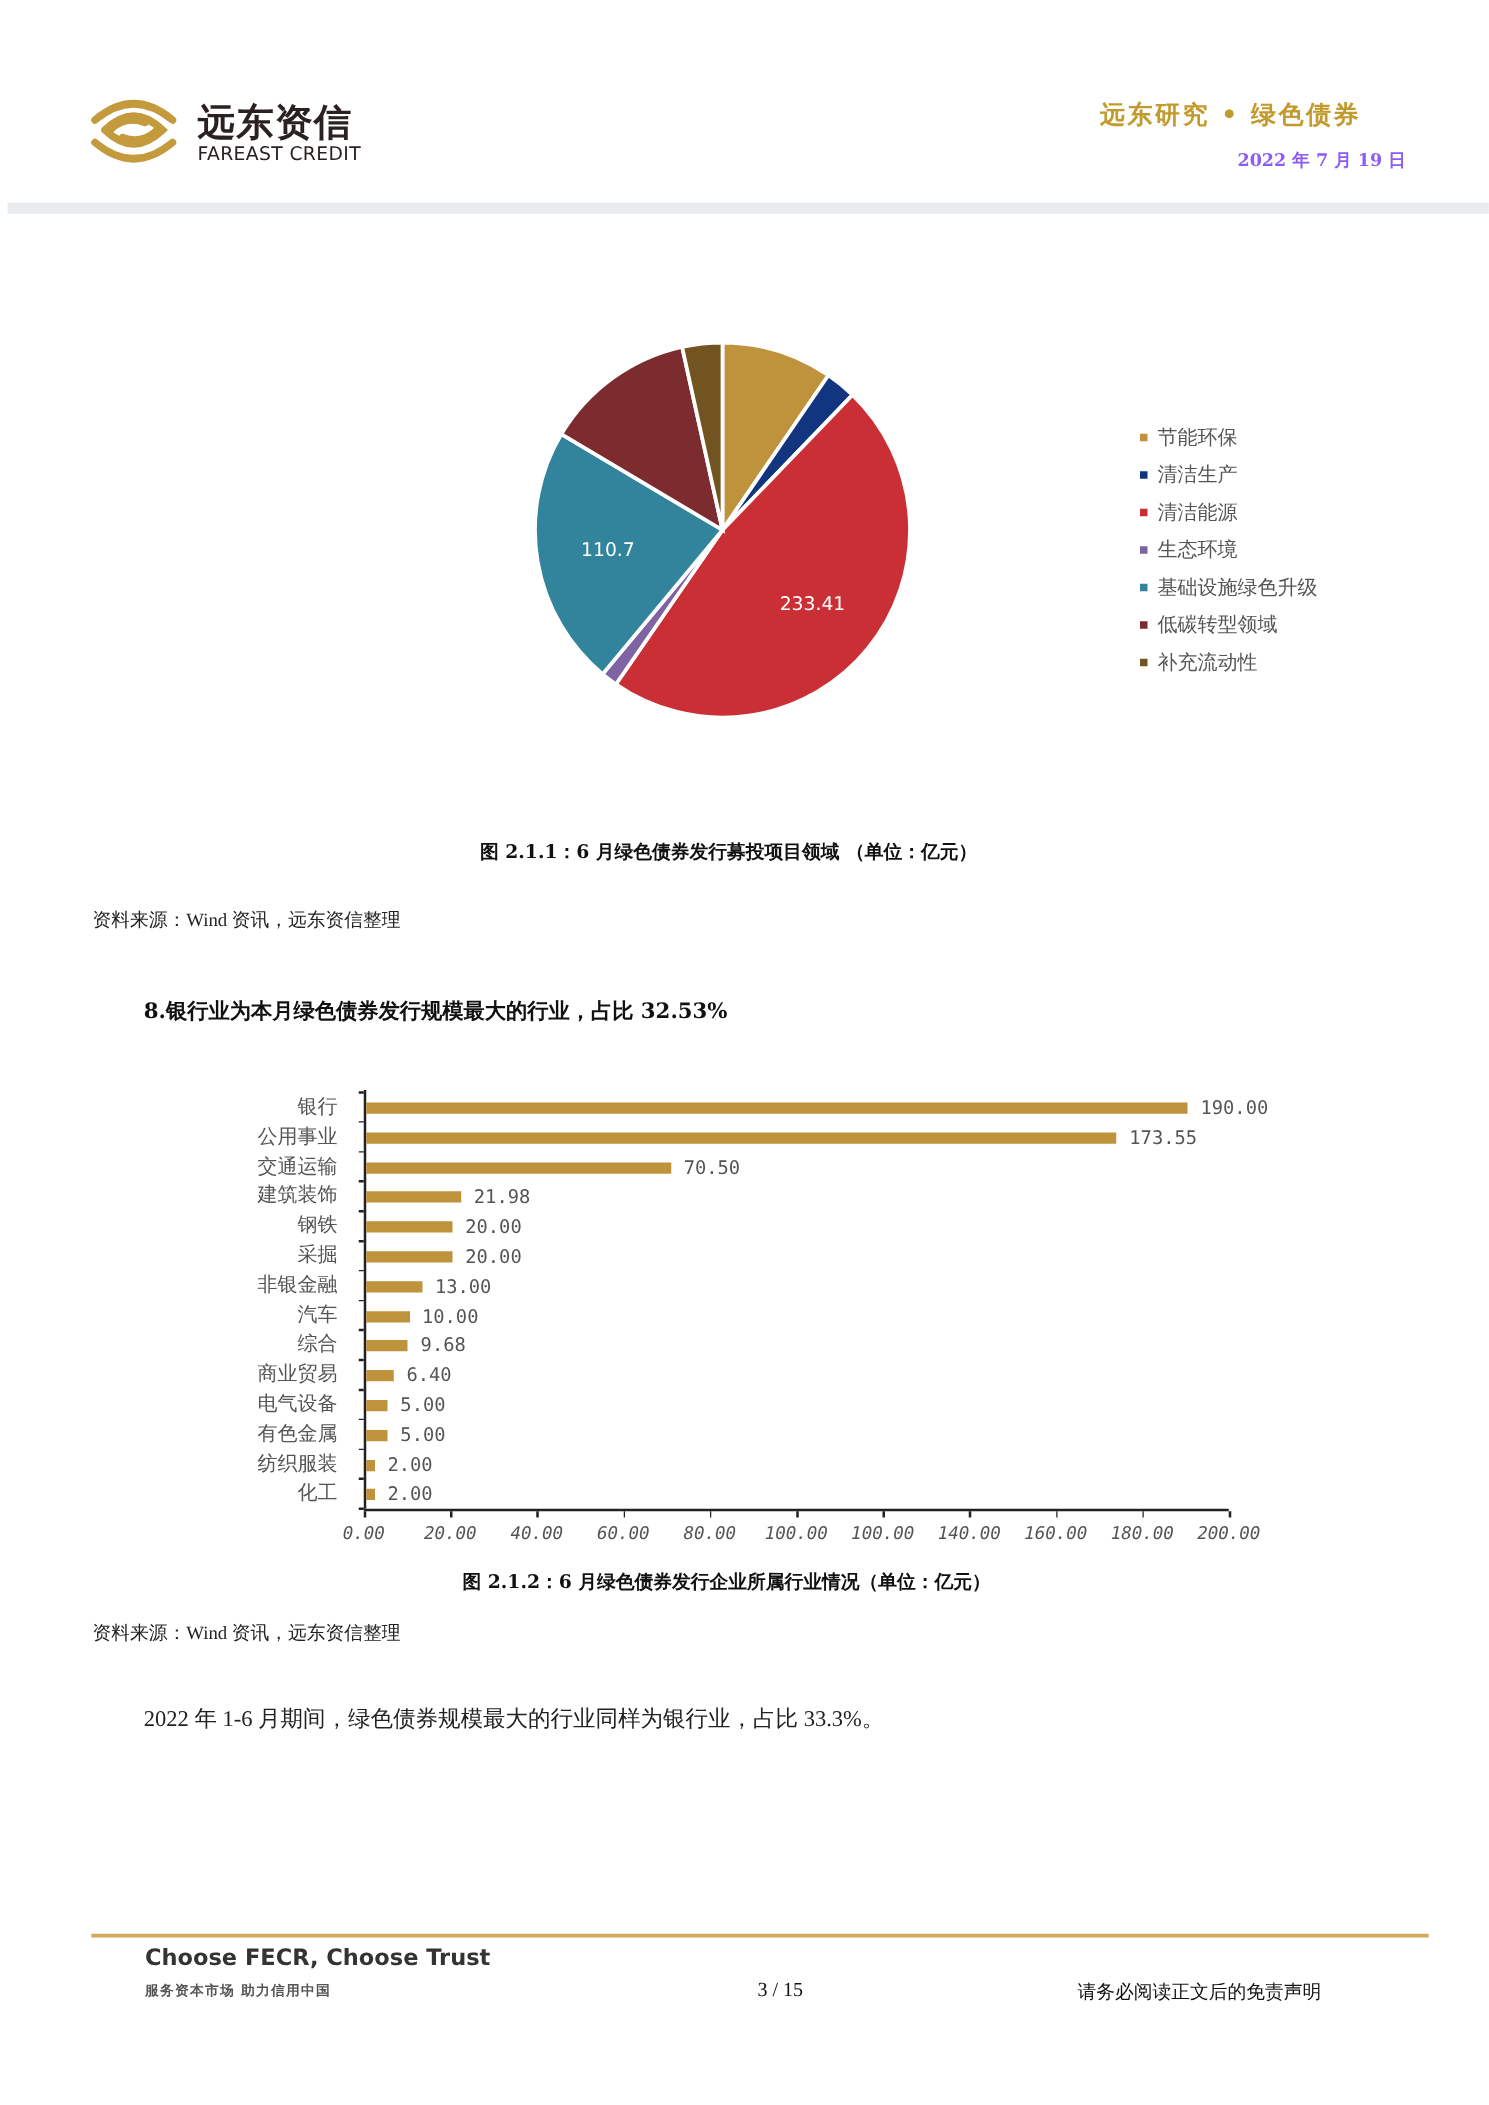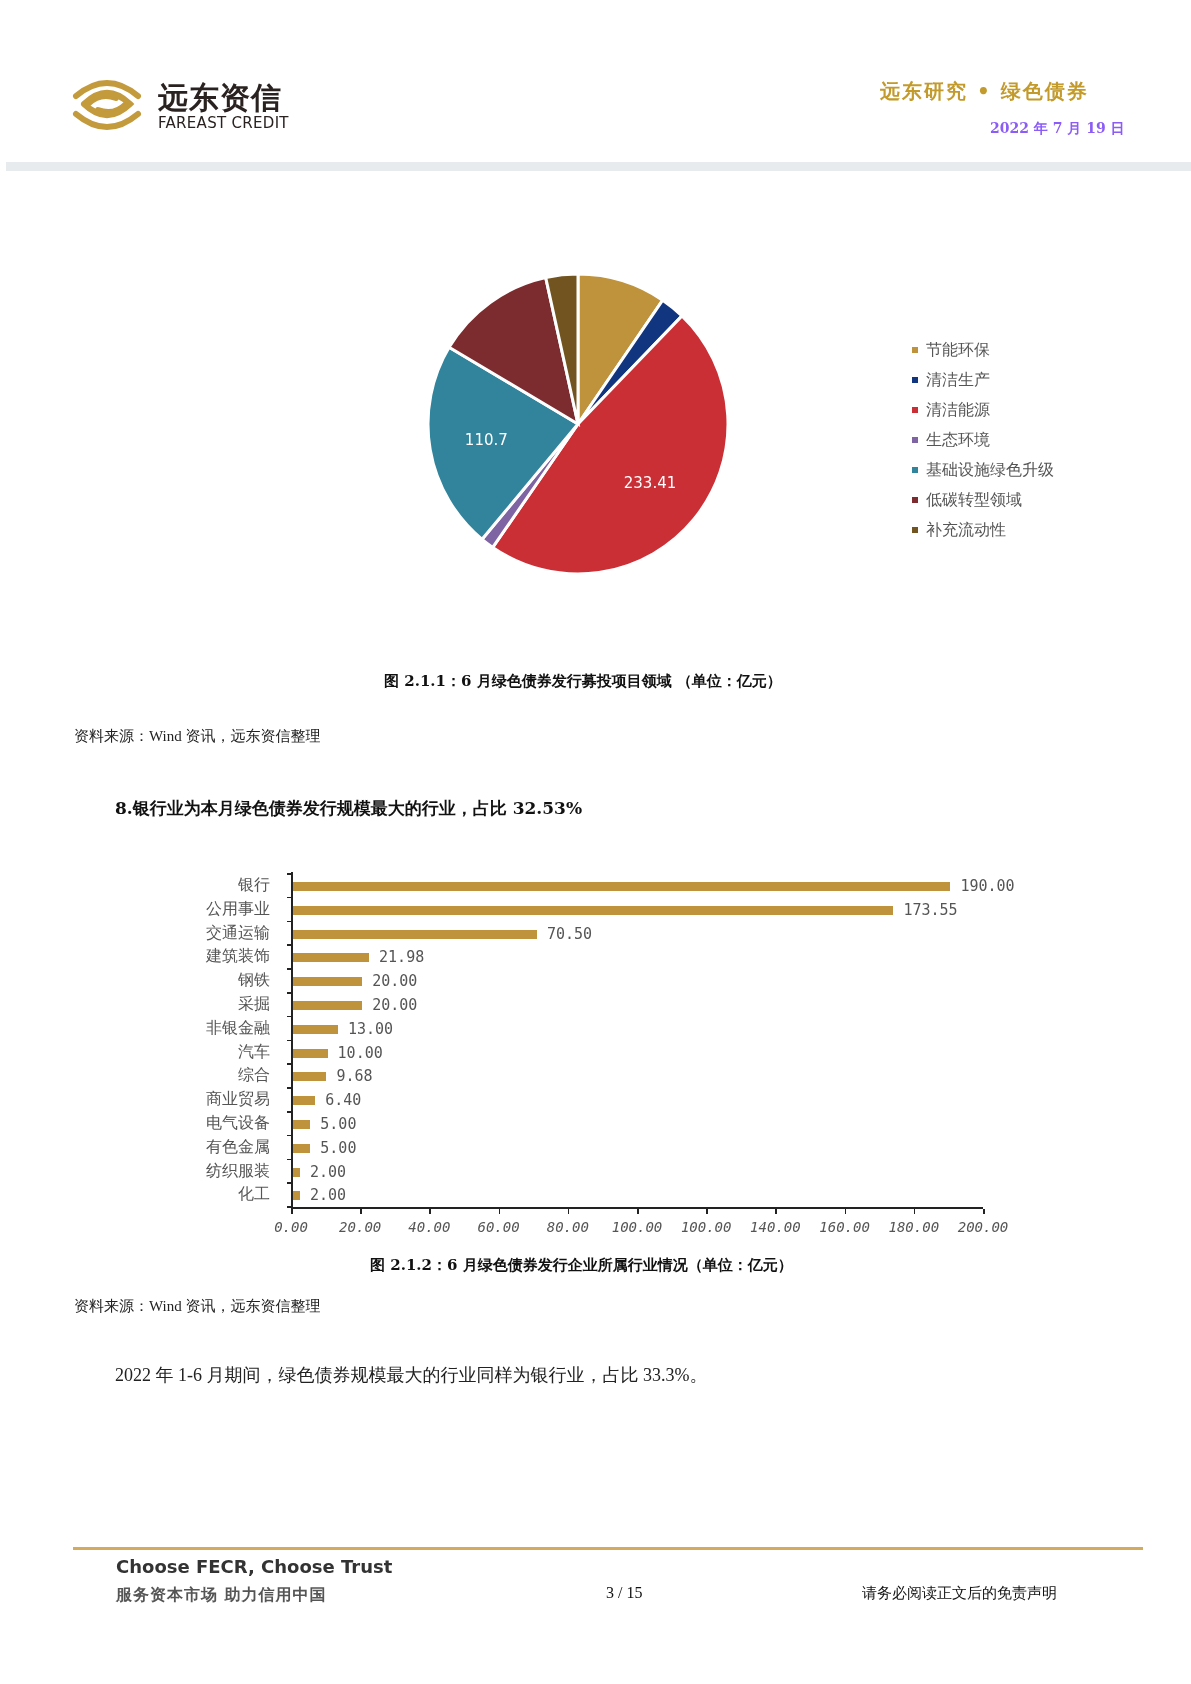--- a/index.html
+++ b/index.html
@@ -15,21 +15,21 @@
   .source { font-family:"Liberation Serif", serif; font-size:15px; color:#222; }
   .section { font-family:"DejaVu Serif", serif; font-size:17px; font-weight:bold; color:#111; }
   .para { font-family:"Liberation Serif", serif; font-size:18px; color:#222; }
   .legend-item { font-size:16px; color:#555; display:flex; align-items:center; height:30px; }
   .legend-sw { width:6px; height:6px; margin-right:8px; }
   .bar-label { font-size:16px; color:#555; text-align:right; width:90px; }
   .bar-val { font-size:15px; color:#555; font-family:"DejaVu Sans Mono", monospace; }
   .tick-lbl { font-size:14px; color:#555; font-family:"DejaVu Sans Mono", monospace; transform:translateX(-50%); white-space:nowrap;font-style:italic; }
   .ftr-line { left:73px; top:1547px; width:1070px; height:3px; background:#d4aa5c; }
   .ftr-slogan { font-size:18px; font-weight:bold; color:#333; }
-  .ftr-sub { font-size:16px; font-weight:bold; color:#555; letter-spacing:1px;text-align:center; }
+  .ftr-sub { font-size:11px; font-weight:bold; color:#555; letter-spacing:1px;text-align:center; }
   .ftr-page { font-family:"Liberation Serif", serif; font-size:16px; color:#111; }
   .ftr-disc { font-family:"DejaVu Serif", serif; font-size:15px; color:#111; }
 </style>
 </head>
 <body>
 
 <div class="abs" style="left:70px;top:74px;width:75px;height:60px;">
   <svg width="75" height="60" viewBox="0 0 75 60">
     <g fill="none" stroke="#c39a3c" stroke-width="6" stroke-linecap="round">
       <path d="M6 22 Q37 -4 68 22"></path>

